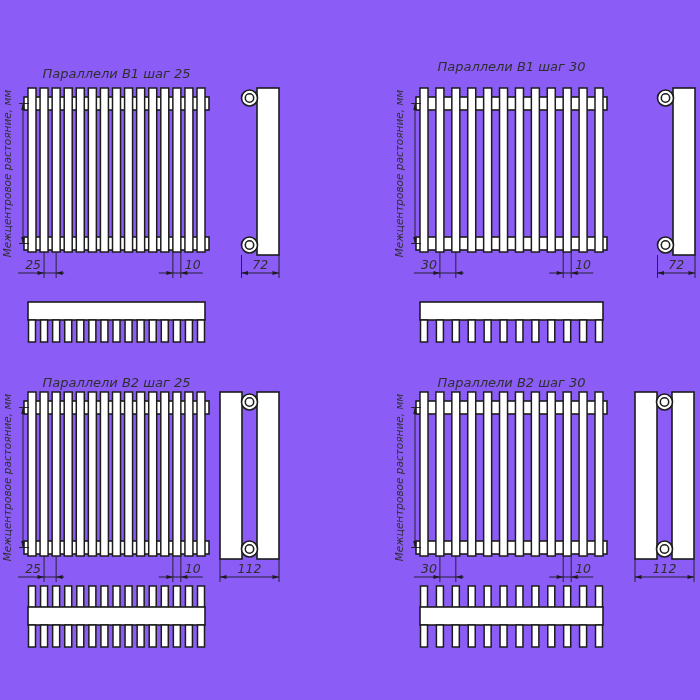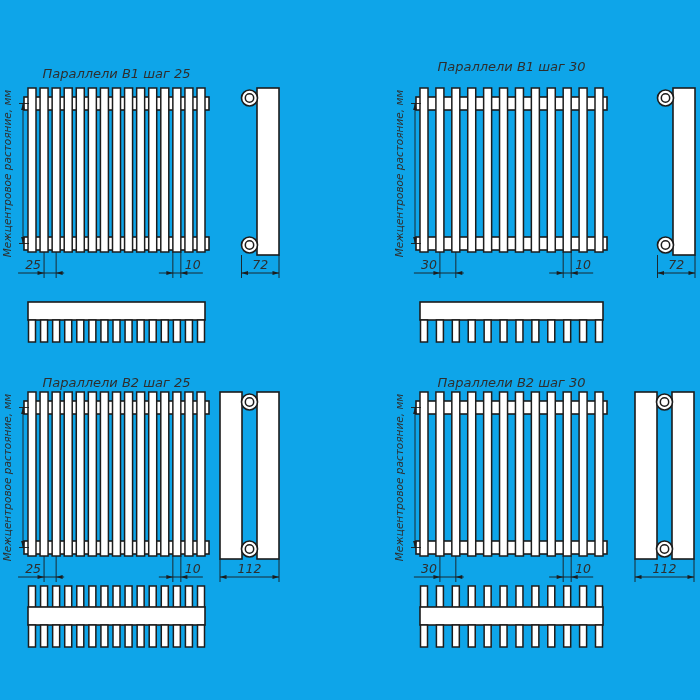--- a/index.html
+++ b/index.html
@@ -1,16 +1,16 @@
 <!DOCTYPE html>
 <html><head>
 <meta charset="utf-8">
 <style>
   html,body{margin:0;padding:0;background:#fff;}
-  .canvas{position:relative;width:700px;height:700px;background:#0ea5e9;overflow:hidden;}
+  .canvas{position:relative;width:700px;height:700px;background:#8b5cf6;overflow:hidden;}
   svg{display:block;}
   .t-title{font:italic 13px "DejaVu Sans",sans-serif;fill:#2e2e2e;}
   .t-dim{font:italic 12.5px "DejaVu Sans",sans-serif;fill:#2e2e2e;}
   .t-v{font:italic 10.5px "DejaVu Sans",sans-serif;fill:#2e2e2e;}
 </style>
 </head>
 <body>
 
 <div class="canvas">
   <svg id="sheet" width="700" height="700" viewBox="0 0 700 700">

